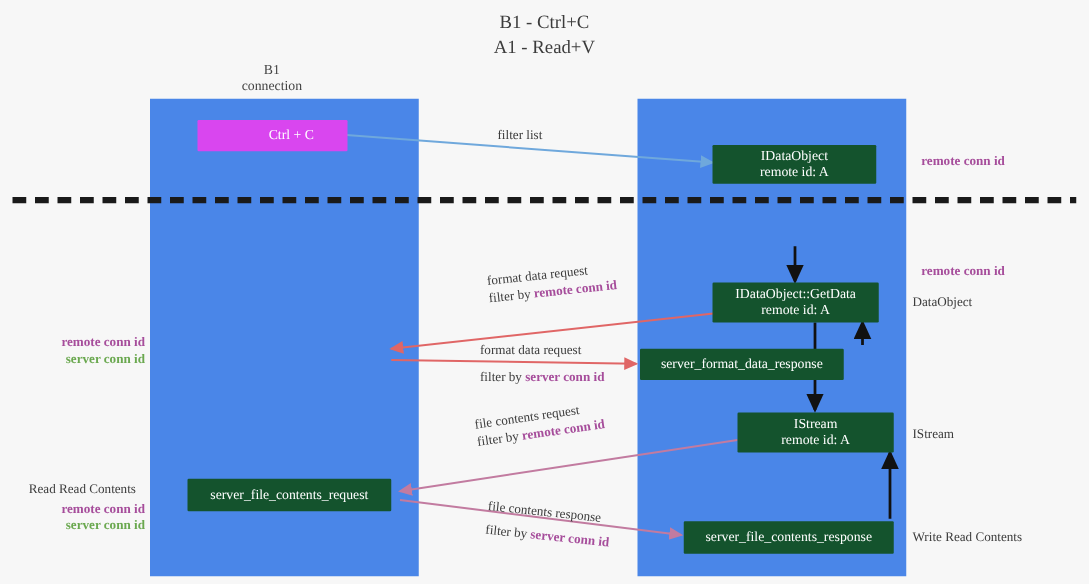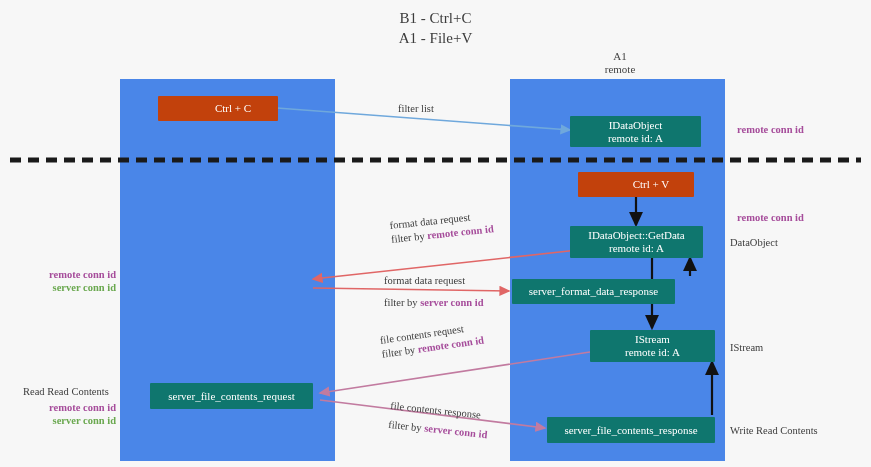--- a/index.html
+++ b/index.html
@@ -44,25 +44,25 @@
     flex-direction: column;
     align-items: center;
     justify-content: center;
     text-align: center;
     color: #ffffff;
     font-size: 11px;
     line-height: 13px;
     border-radius: 1px;
   }
   .box.green {
-    background: #c2410c;
+    background: #d946ef;
     padding-left: 30px;
   }
   .box.orange {
-    background: #0f766e;
+    background: #14532d;
   }
   .sidelabel {
     position: absolute;
     font-size: 10.5px;
     line-height: 13px;
     color: #3c3c3c;
     white-space: nowrap;
   }
   .sidelabel .purple { color: #a64d9b; font-weight: bold; }
   .sidelabel .green  { color: #6aa84f; font-weight: bold; }
@@ -84,25 +84,25 @@
     pointer-events: none;
   }
 </style>
 </head>
 <body>
 
 <div id="stage">
 
   <div class="title-block">
     <div>B1 - Ctrl+C</div>
-    <div>A1 - File+V</div>
-  </div>
-
-  <div class="lane-title" style="left:545px; top:50px; width:150px;">A1
-remote</div>
+    <div>A1 - Read+V</div>
+  </div>
+
+  <div class="lane-title" style="left:145px; top:50px; width:145px;">B1
+connection</div>
 
   <div class="lane" style="left:120px; top:79px; width:215px; height:382px;"></div>
   <div class="lane" style="left:510px; top:79px; width:215px; height:382px;"></div>
 
   <svg class="overlay">
     <defs>
       <marker id="ah-blue" markerWidth="7" markerHeight="7" refX="6" refY="3.2" orient="auto">
         <path d="M0,0 L7,3.2 L0,6.4 z" fill="#6fa8dc"></path>
       </marker>
       <marker id="ah-red" markerWidth="7" markerHeight="7" refX="6" refY="3.2" orient="auto">
@@ -139,23 +139,20 @@
 
   <div class="box green" style="left:158px; top:96px; width:120px; height:25px;">
     <div>Ctrl + C</div>
   </div>
 
   <div class="box orange" style="left:570px; top:116px; width:131px; height:31px;">
     <div>IDataObject</div>
     <div>remote id: A</div>
   </div>
 
-  <div class="box green" style="left:578px; top:172px; width:116px; height:25px;">
-    <div>Ctrl + V</div>
-  </div>
 
   <div class="box orange" style="left:570px; top:226px; width:133px; height:32px;">
     <div>IDataObject::GetData</div>
     <div>remote id: A</div>
   </div>
 
   <div class="box orange" style="left:590px; top:330px; width:125px; height:32px;">
     <div>IStream</div>
     <div>remote id: A</div>
   </div>

